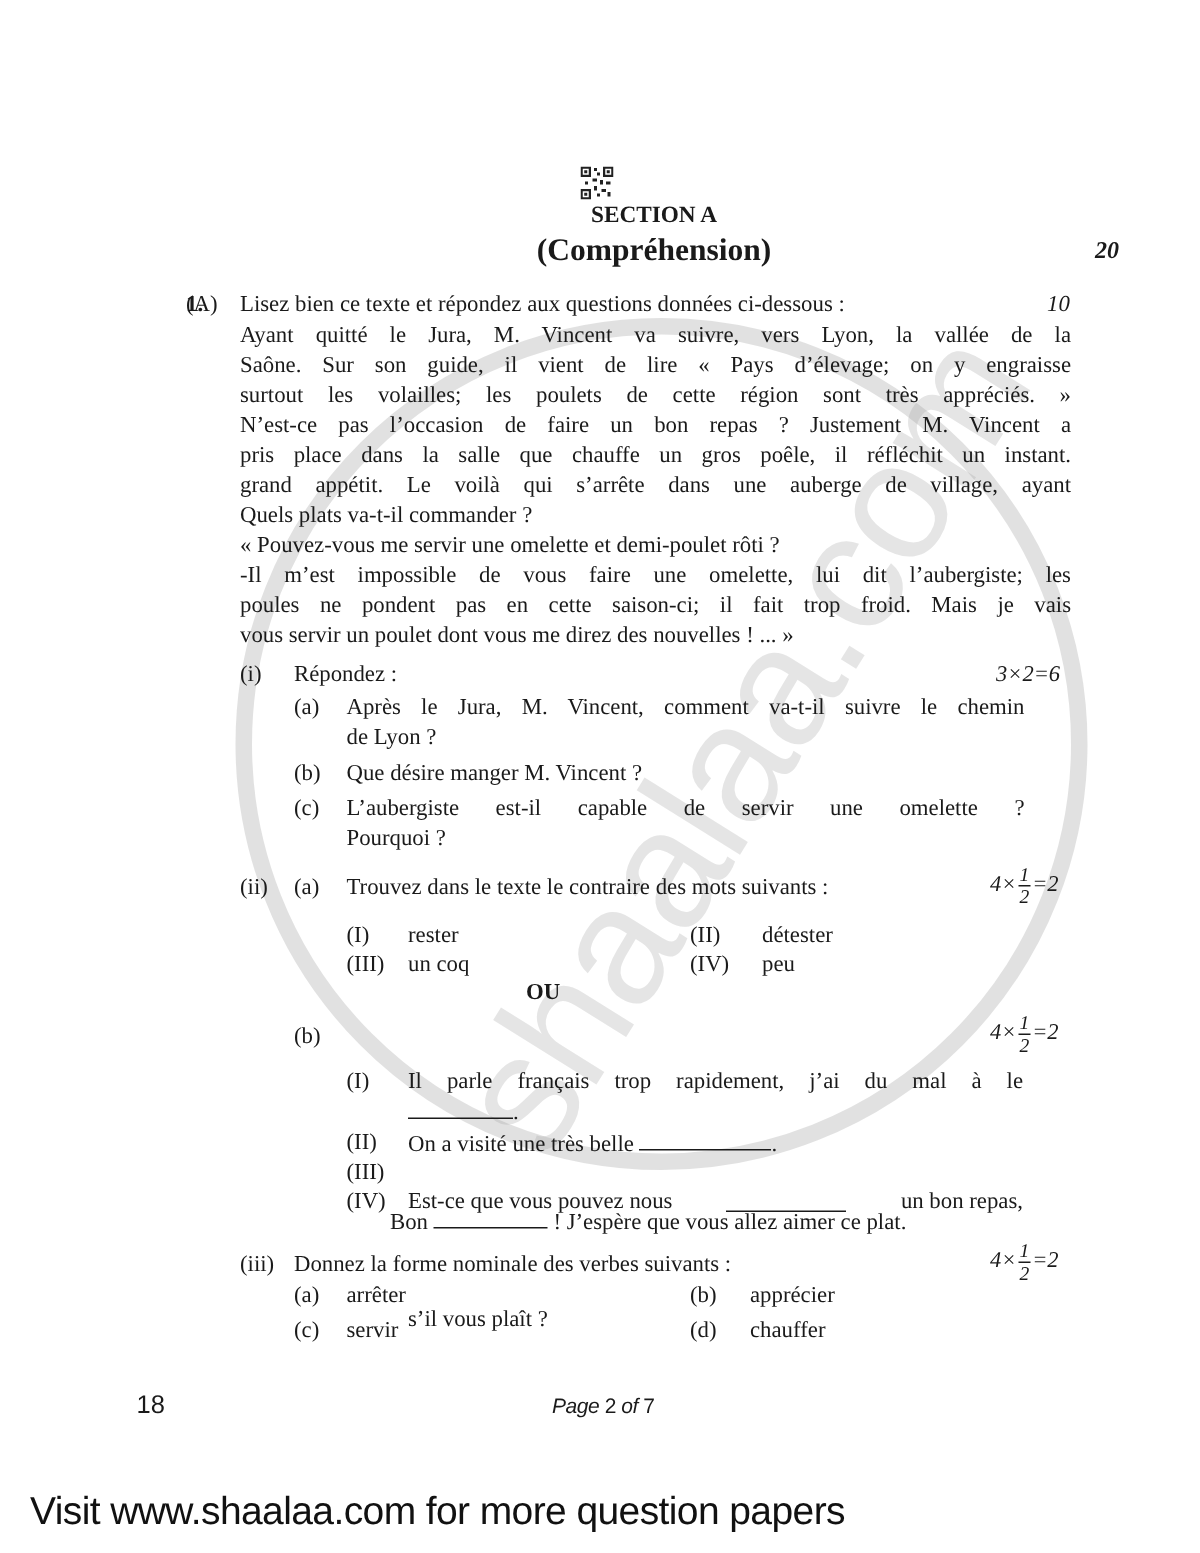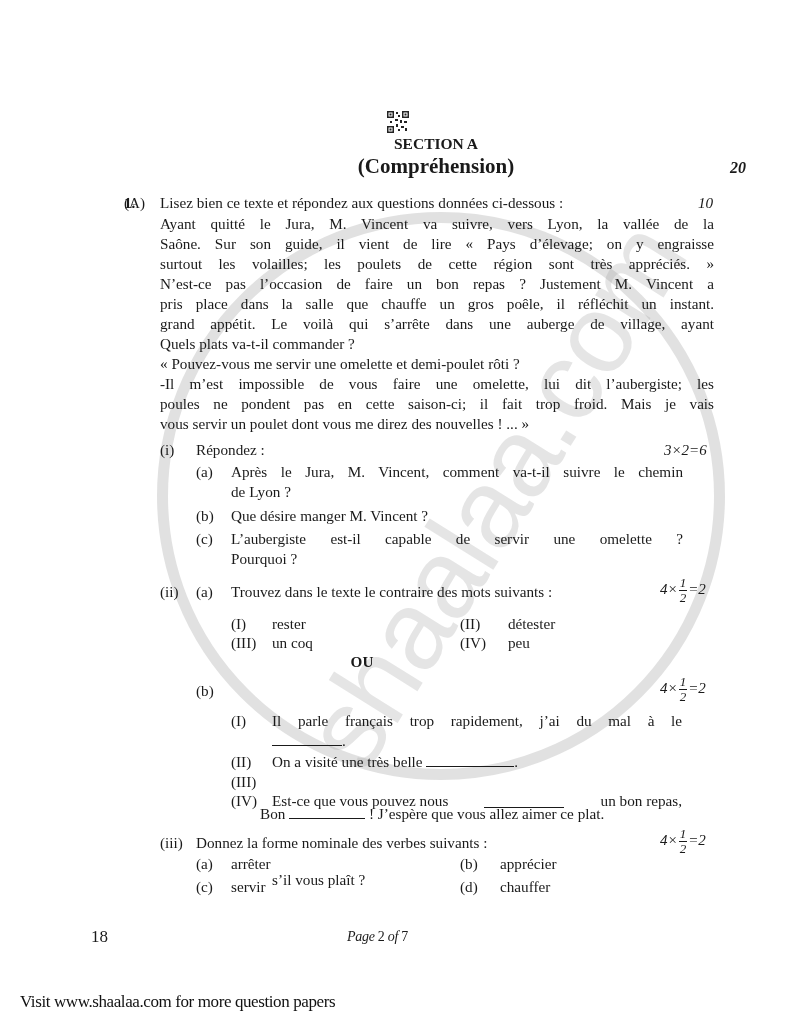--- a/index.html
+++ b/index.html
@@ -22,21 +22,21 @@
              color: rgba(160,160,160,0.28); transform: rotate(-58deg); transform-origin: center;
              letter-spacing: -2px; pointer-events: none; white-space: nowrap; }
 
   .qr { position: absolute; left: 387px; top: 111px; width: 22px; height: 22px; }
 
   .frac { display: inline-flex; flex-direction: column; align-items: center; vertical-align: middle;
           font-size: 13px; line-height: 14px; margin: 0 1px; }
   .frac .num { border-bottom: 1px solid #1a1a1a; padding: 0 1px; }
   .marks { font-style: italic; font-size: 15px; }
 
-  .footer-sans { font-family: Liberation Serif, serif; }
+  .footer-sans { font-family: Liberation Sans, sans-serif; }
   .blank { display: inline-block; border-bottom: 1px solid #1a1a1a; height: 14px; vertical-align: baseline; }
 </style>
 </head>
 <body>
 
 <div class="page">
 
   <div class="wm-circle"></div>
   <div class="wm-text">shaalaa.com</div>
 
@@ -159,20 +159,20 @@
   <div class="abs txt serif" style="left:196px; top:854px;">(a)</div>
   <div class="abs txt serif" style="left:231px; top:854px;">arrêter</div>
   <div class="abs txt serif" style="left:460px; top:854px;">(b)</div>
   <div class="abs txt serif" style="left:500px; top:854px;">apprécier</div>
   <div class="abs txt serif" style="left:196px; top:877px;">(c)</div>
   <div class="abs txt serif" style="left:231px; top:877px;">servir</div>
   <div class="abs txt serif" style="left:460px; top:877px;">(d)</div>
   <div class="abs txt serif" style="left:500px; top:877px;">chauffer</div>
 
   <div class="abs footer-sans" style="left:91px; top:927px; font-size:17px;">18</div>
-  <div class="abs footer-sans ital" style="left:347px; top:929px; font-size:14px; letter-spacing:-0.3px;text-align:center;">
+  <div class="abs footer-sans ital" style="left:368px; top:929px; font-size:14px; letter-spacing:-0.3px;text-align:center;">
     <span>Page</span>
     <span style="font-style:normal;">2</span>
     <span>of</span>
     <span style="font-style:normal;">7</span>
   </div>
-  <div class="abs footer-sans" style="left:20px; top:992px; font-size:17px; letter-spacing:-0.4px; color:#111;">Visit www.shaalaa.com for more question papers</div>
+  <div class="abs footer-sans" style="left:20px; top:992px; font-size:26px; letter-spacing:-0.4px; color:#111;">Visit www.shaalaa.com for more question papers</div>
 </div>
 
 </body></html>

